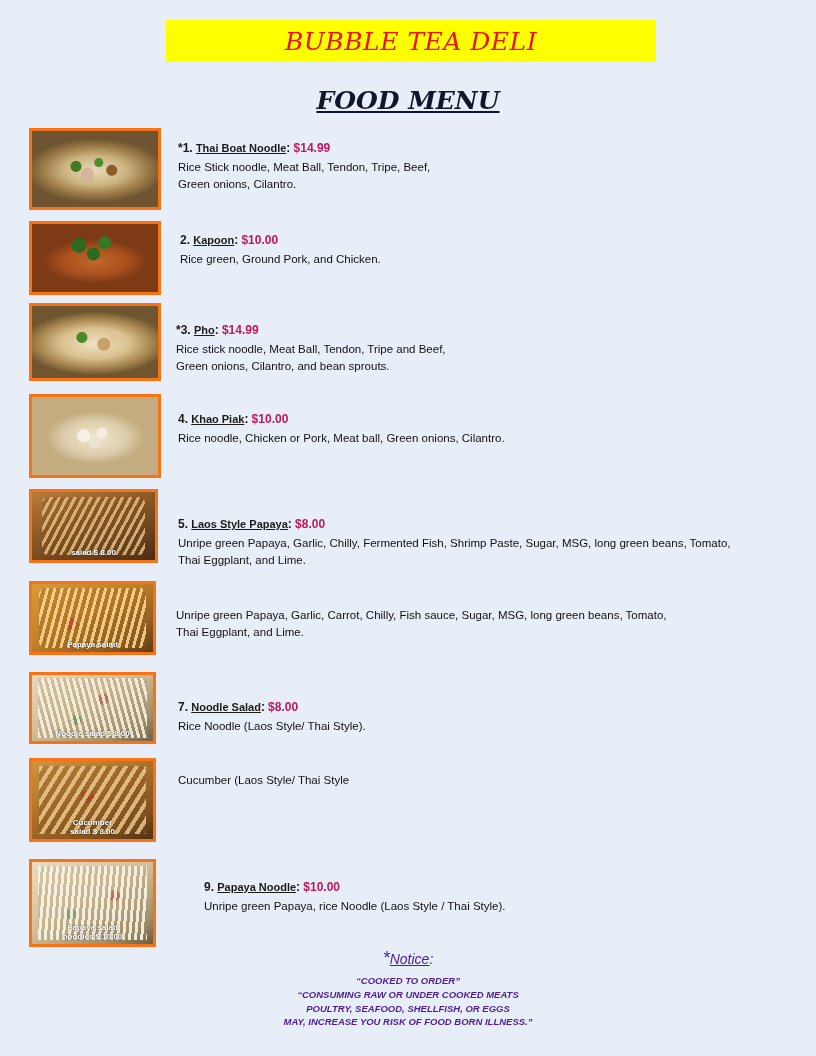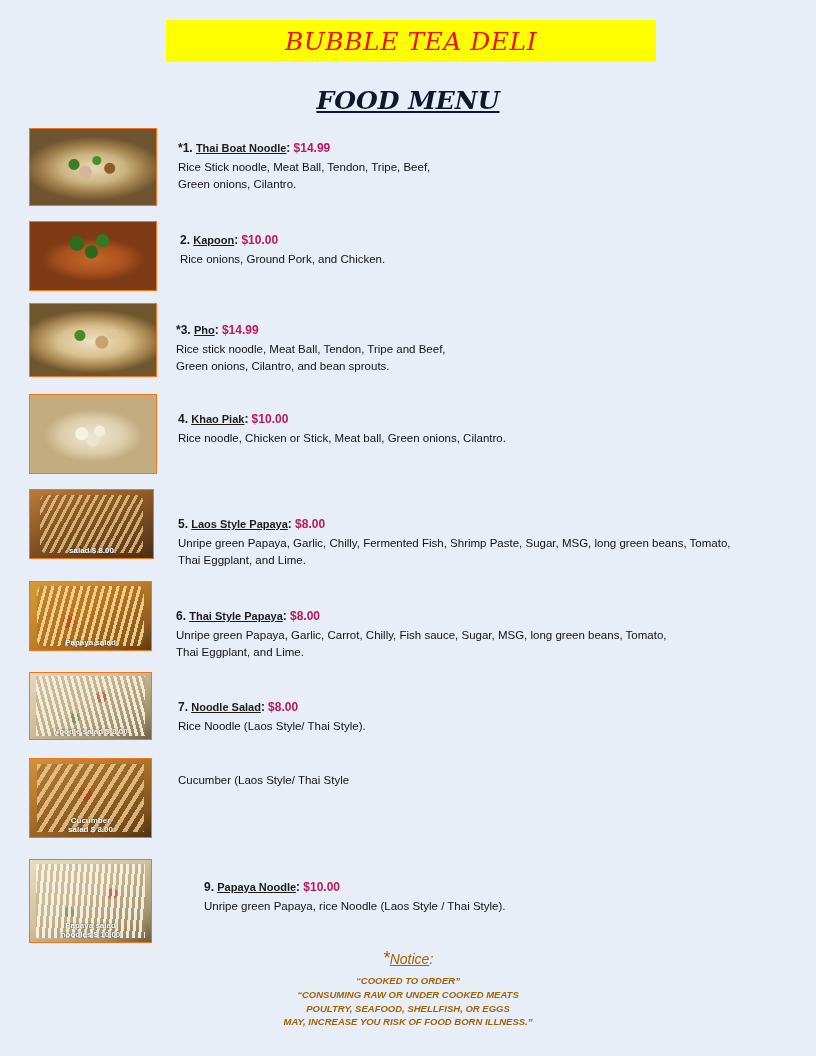--- a/index.html
+++ b/index.html
@@ -51,21 +51,21 @@
     text-decoration: underline;
     text-transform: uppercase;
   }
 
   
   .item {
     position: absolute;
   }
   .item-photo {
     position: absolute;
-    border: 1px solid #f97316;
+    border: 3px solid #f97316;
     overflow: hidden;
     background: #cfd6e0;
   }
   .photo-inner {
     width: 100%;
     height: 100%;
     position: relative;
   }
   .photo-caption {
     position: absolute;
@@ -113,21 +113,21 @@
     line-height: 1.5;
   }
 
   
   .notice {
     position: absolute;
     left: 0;
     top: 948px;
     width: 816px;
     text-align: center;
-    color: #a16207;
+    color: #4c1d95;
   }
   .notice-head {
     font-size: 14px;
     font-style: italic;
   }
   .notice-head .u { text-decoration: underline; }
   .notice-lines {
     margin-top: 5px;
     font-size: 9.5px;
     font-style: italic;
@@ -266,21 +266,21 @@
 <div class="item">
   <div class="item-photo" style="left:29px; top:221px; width:126px; height:68px;">
     <div class="photo-inner ph-kapoon"></div>
   </div>
   <div class="item-text" style="left:180px; top:231px; width:600px;">
     <div class="item-head">
       <span class="star"></span><span class="num">2.</span>
       <span class="name">Kapoon</span><span class="num">:</span>
       <span class="price">$10.00</span>
     </div>
-    <div class="desc">Rice onions, Ground Pork, and Chicken.</div>
+    <div class="desc">Rice green, Ground Pork, and Chicken.</div>
   </div>
 </div>
 
 <div class="item">
   <div class="item-photo" style="left:29px; top:303px; width:126px; height:72px;">
     <div class="photo-inner ph-pho"></div>
   </div>
   <div class="item-text" style="left:176px; top:321px; width:600px;">
     <div class="item-head">
       <span class="star">*</span><span class="num">3.</span>
@@ -295,21 +295,21 @@
 <div class="item">
   <div class="item-photo" style="left:29px; top:394px; width:126px; height:78px;">
     <div class="photo-inner ph-khaopiak"></div>
   </div>
   <div class="item-text" style="left:178px; top:410px; width:620px;">
     <div class="item-head">
       <span class="star"></span><span class="num">4.</span>
       <span class="name">Khao Piak</span><span class="num">:</span>
       <span class="price">$10.00</span>
     </div>
-    <div class="desc" style="margin-left:0;">Rice noodle, Chicken or Stick, Meat ball, Green onions, Cilantro.</div>
+    <div class="desc" style="margin-left:0;">Rice noodle, Chicken or Pork, Meat ball, Green onions, Cilantro.</div>
   </div>
 </div>
 
 <div class="item">
   <div class="item-photo" style="left:29px; top:489px; width:123px; height:68px;">
     <div class="photo-inner ph-papaya-laos">
       <div class="photo-caption">salad    $ 8.00</div>
     </div>
   </div>
   <div class="item-text" style="left:178px; top:515px; width:640px;">
@@ -323,25 +323,20 @@
   </div>
 </div>
 
 <div class="item">
   <div class="item-photo" style="left:29px; top:581px; width:121px; height:68px;">
     <div class="photo-inner ph-papaya-thai">
       <div class="photo-caption">Papaya salad</div>
     </div>
   </div>
   <div class="item-text" style="left:176px; top:607px; width:640px;">
-    <div class="item-head">
-      <span class="star"></span><span class="num">6.</span>
-      <span class="name">Thai Style Papaya</span><span class="num">:</span>
-      <span class="price">$8.00</span>
-    </div>
     <div class="desc" style="margin-left:0;">Unripe green Papaya, Garlic, Carrot, Chilly, Fish sauce, Sugar, MSG, long green beans, Tomato,</div>
     <div class="desc" style="margin-left:0;">Thai Eggplant, and Lime.</div>
   </div>
 </div>
 
 <div class="item">
   <div class="item-photo" style="left:29px; top:672px; width:121px; height:66px;">
     <div class="photo-inner ph-noodle-salad">
       <div class="photo-caption">Noodle salad  $ 8.00</div>
     </div>

